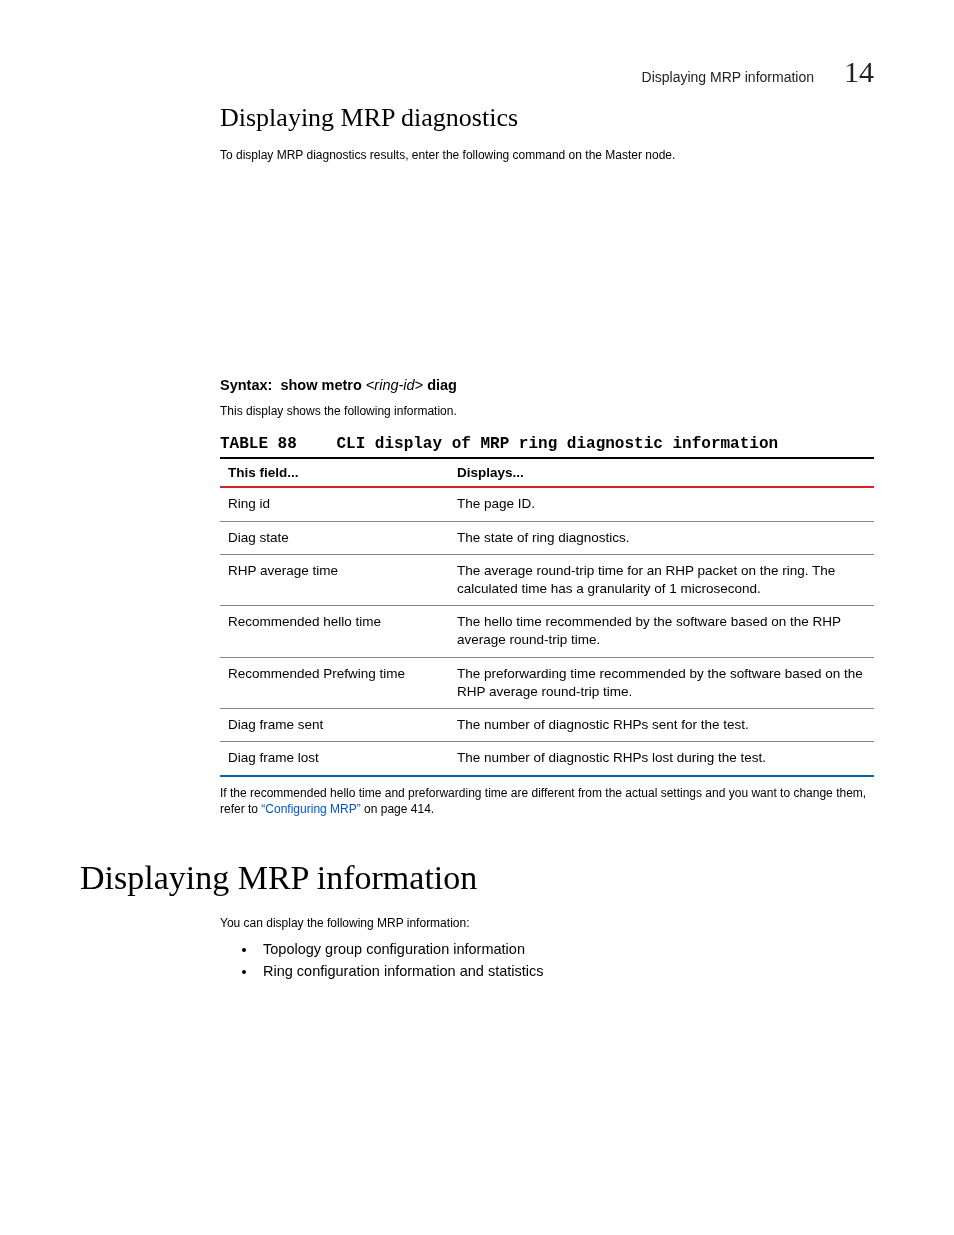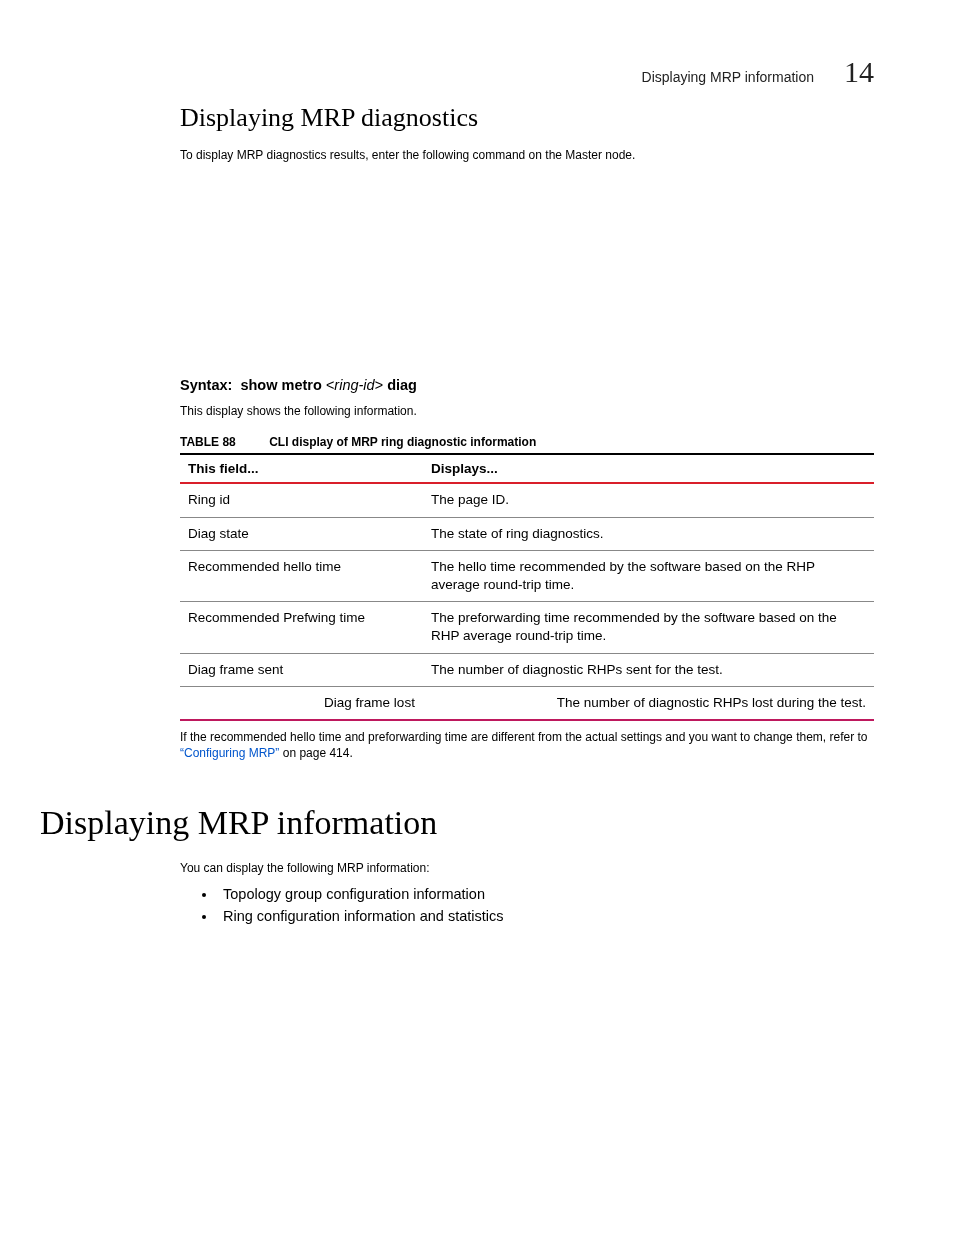--- a/index.html
+++ b/index.html
@@ -6,21 +6,21 @@
     margin: 0;
     font-family: Arial, Helvetica, sans-serif;
     color: #000;
     background: #fff;
   }
   .page {
     width: 954px;
     height: 1087px;
     position: relative;
     box-sizing: border-box;
-    padding: 55px 80px 0 40px;
+    padding: 55px 80px 0 80px;
   }
   .running-head {
     text-align: right;
     font-size: 14px;
     color: #222;
     margin-bottom: 6px;
     display: flex;
     justify-content: flex-end;
     align-items: baseline;
     gap: 30px;
@@ -62,22 +62,23 @@
     margin: 8px 0;
   }
   .syntax {
     font-size: 14.5px;
     margin: 16px 0 10px 0;
   }
   .syntax .label { font-weight: bold; }
   .syntax .cmd { font-weight: bold; }
   .syntax .var { font-style: italic; font-weight: normal; }
   .tablecap {
-    font-size: 12px;
+    font-size: 16px;
     margin: 16px 0 4px 0;
+    font-family: Liberation Mono, monospace;
   }
   .tablecap .lbl { font-weight: bold; margin-right: 30px;}
   .tablecap .title { font-weight: bold; }
   table.info {
     width: 100%;
     border-collapse: collapse;
     font-size: 13.5px;
   }
   table.info th {
     text-align: left;
@@ -85,21 +86,21 @@
     padding: 6px 8px;
     border-top: 2px solid #000;
     border-bottom: 2px solid #d91f2a;
   }
   table.info td {
     padding: 7px 8px;
     border-bottom: 1px solid #888;
     vertical-align: top;
     line-height: 1.35;
   }
-  table.info tr:last-child td { border-bottom: 2px solid #be185d; text-align: right; }
+  table.info tr:last-child td { border-bottom: 2px solid #0369a1; }
   table.info td:first-child, table.info th:first-child { width: 35%; }
   a.link { color: #0055cc; text-decoration: none; }
   h1.chapter {
     font-family: Georgia, 'Times New Roman', serif;
     font-weight: normal;
     font-size: 34px;
     margin: 42px 0 18px 0;
   }
   ul.bullets {
     font-size: 14.5px;
@@ -149,20 +150,24 @@
       <tbody>
         <tr>
           <td>Ring id</td>
           <td>The page ID.</td>
         </tr>
         <tr>
           <td>Diag state</td>
           <td>The state of ring diagnostics.</td>
         </tr>
         <tr>
+          <td>RHP average time</td>
+          <td>The average round-trip time for an RHP packet on the ring.  The calculated time has a granularity of 1 microsecond.</td>
+        </tr>
+        <tr>
           <td>Recommended hello time</td>
           <td>The hello time recommended by the software based on the RHP average round-trip time.</td>
         </tr>
         <tr>
           <td>Recommended Prefwing time</td>
           <td>The preforwarding time recommended by the software based on the RHP average round-trip time.</td>
         </tr>
         <tr>
           <td>Diag frame sent</td>
           <td>The number of diagnostic RHPs sent for the test.</td>

